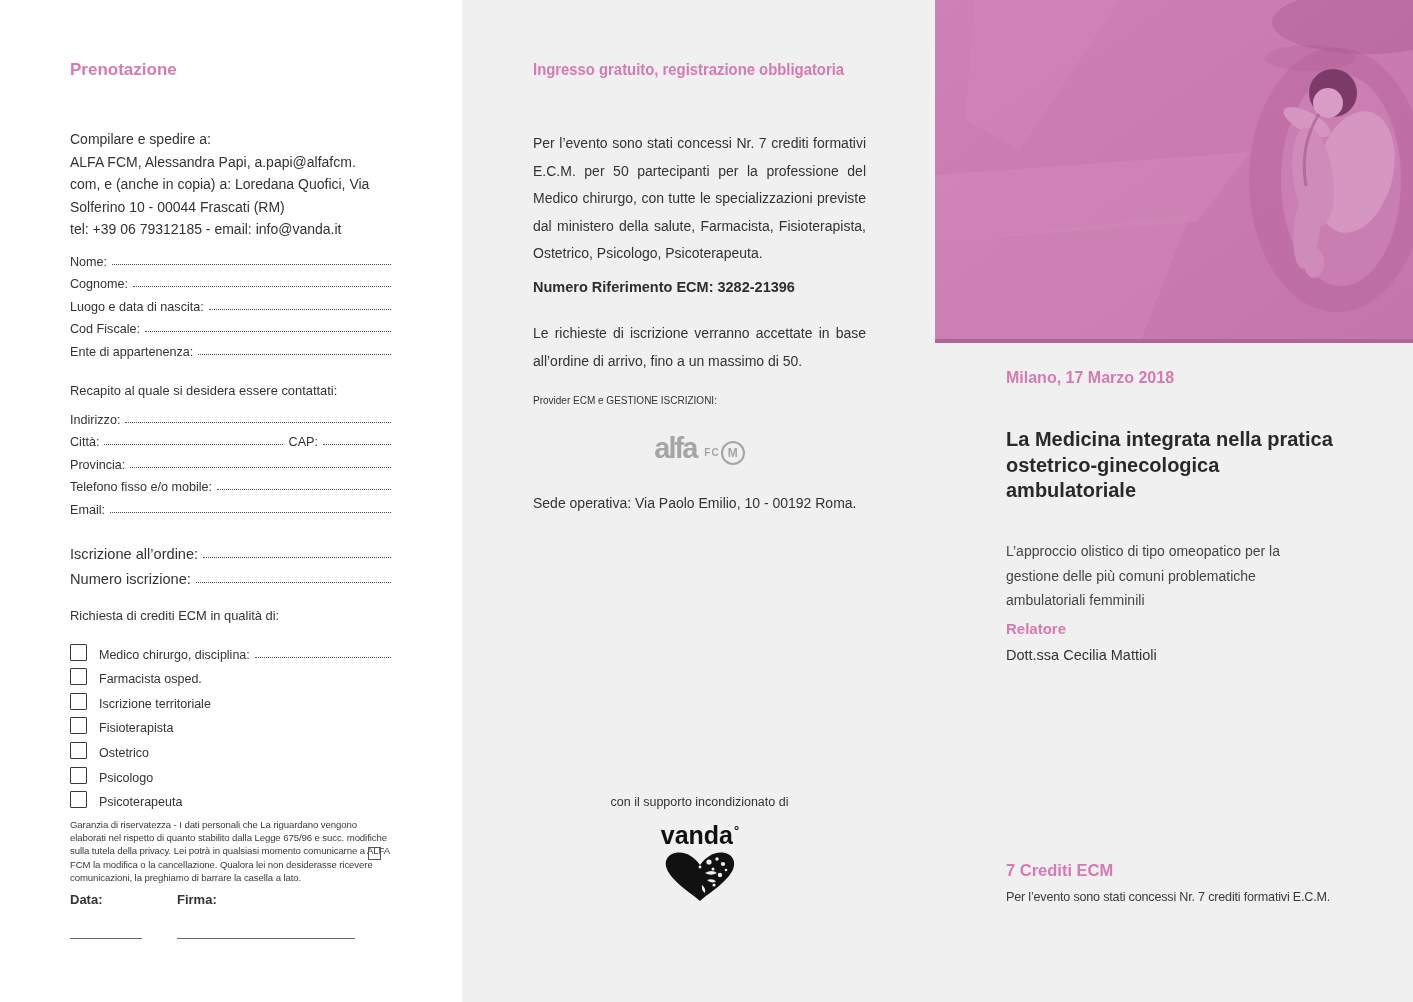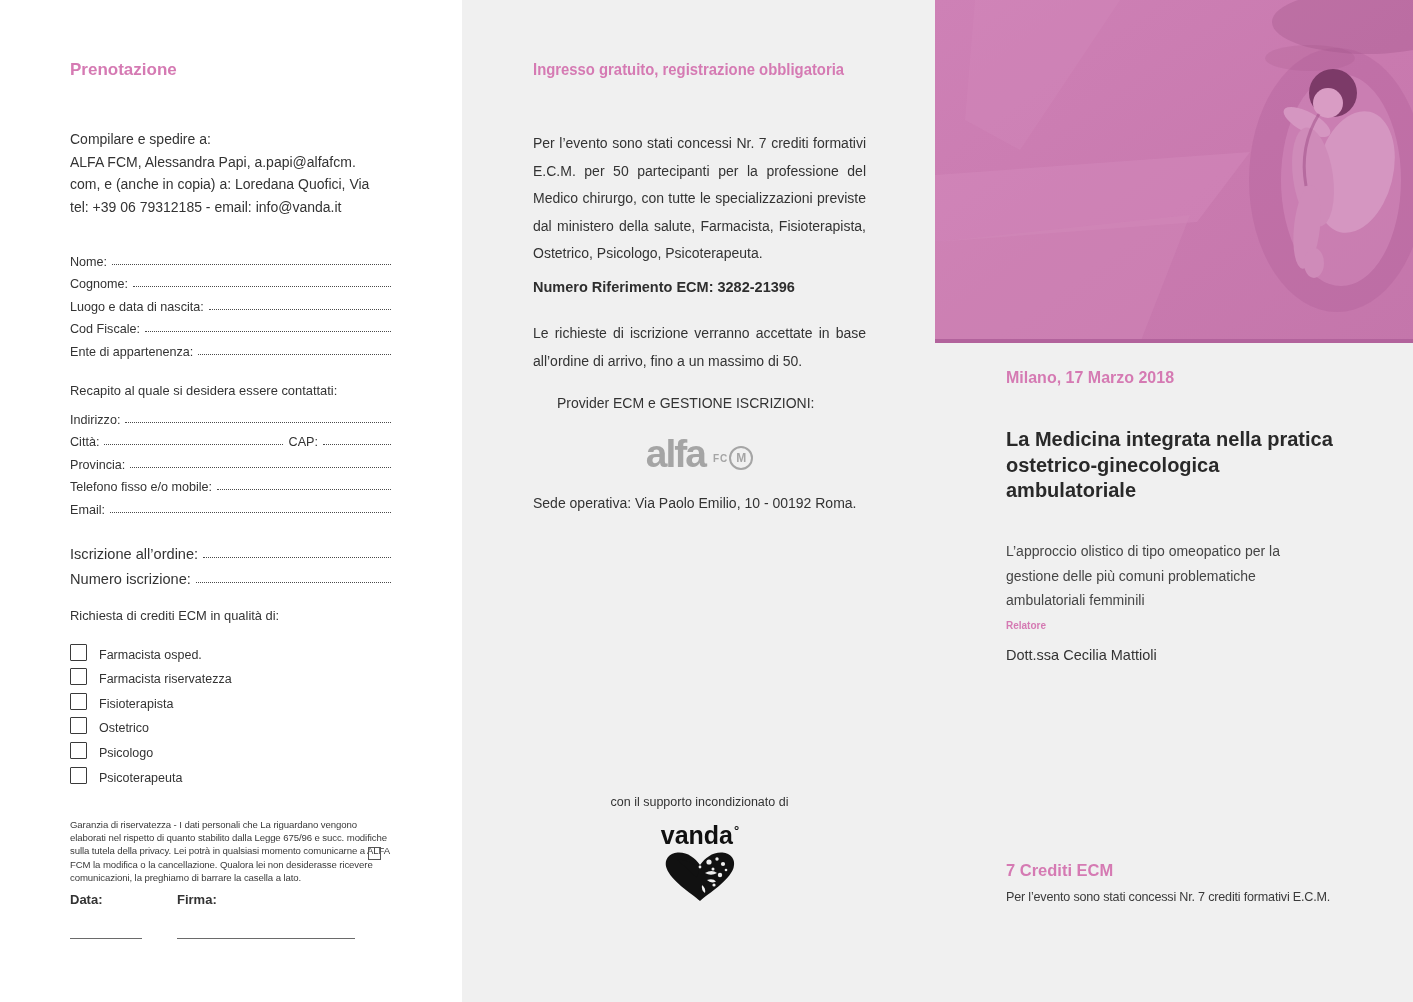--- a/index.html
+++ b/index.html
@@ -35,58 +35,59 @@
   .line-firma{left:107px;top:938px;width:178px;}
 
   
   .mp{position:absolute;left:533px;top:0;width:333px;height:1002px;}
   .mp-h{position:absolute;top:60px;font-size:16.5px;white-space:nowrap;
         transform:scaleX(0.9);transform-origin:left top;}
   .mpar{position:absolute;width:333px;font-size:14px;line-height:27.5px;text-align:justify;color:#333;}
   .mp-p1{top:130px;}
   .mp-ref{position:absolute;top:279px;font-size:14.5px;font-weight:700;color:#2e2e2e;white-space:nowrap;}
   .mp-p2{top:320px;}
-  .mp-prov{position:absolute;top:395px;font-size:14px;color:#333;white-space:nowrap;margin-left:24px;}
+  .mp-prov{position:absolute;top:395px;font-size:10px;color:#333;white-space:nowrap;}
   .alfa-logo{position:absolute;top:432px;width:333px;text-align:center;color:#a5a5a5;}
-  .alfa-word{font-size:39px;font-weight:700;letter-spacing:-2px;vertical-align:middle;}
+  .alfa-word{font-size:29px;font-weight:700;letter-spacing:-2px;vertical-align:middle;}
   .fcm-wrap{display:inline-flex;align-items:center;margin-left:8px;vertical-align:middle;transform:translateY(4px);}
   .fcm-fc{font-size:10px;font-weight:600;letter-spacing:1px;}
   .fcm-m{display:inline-flex;align-items:center;justify-content:center;width:20px;height:20px;
          border:2px solid #a5a5a5;border-radius:50%;font-size:12px;font-weight:600;margin-left:1px;}
   .sede{position:absolute;top:492px;width:333px;font-size:14px;line-height:23px;color:#333;white-space:nowrap;}
   .support{position:absolute;top:795px;width:333px;text-align:center;font-size:12.5px;color:#333;}
   .vanda{position:absolute;top:821px;width:333px;text-align:center;color:#101010;}
   .vanda-word{font-size:25px;font-weight:700;letter-spacing:0px;position:relative;display:inline-block;}
   .vanda-reg{font-size:13px;position:relative;top:-9px;left:1px;}
   .vanda-heart{display:block;margin:1px auto 0 auto;}
 
   
   .cover{position:absolute;left:935px;top:0;width:478px;height:343px;display:block;}
   .rp{position:absolute;left:1006px;top:0;width:360px;}
   .rp-date{position:absolute;top:369px;font-size:16px;white-space:nowrap;}
   .rp-title{position:absolute;top:427px;width:332px;font-size:20px;line-height:25.5px;font-weight:700;color:#292929;}
   .rp-sub{position:absolute;top:539px;width:302px;font-size:14px;line-height:24.5px;color:#454545;}
-  .rp-rel{position:absolute;top:620px;font-size:10px;}
+  .rp-rel{position:absolute;top:620px;font-size:15px;}
   .rp-name{position:absolute;top:647px;font-size:14.5px;color:#333;}
   .rp-cred{position:absolute;top:861px;font-size:16.5px;white-space:nowrap;}
   .rp-credtext{position:absolute;top:890px;font-size:12.6px;letter-spacing:-0.2px;color:#3a3a3a;white-space:nowrap;}
 </style>
 </head>
 <body>
 
 <div class="page">
   <div class="gray-bg"></div>
 
   <div class="lp">
     <div class="lp-h pink">Prenotazione</div>
 
     <div class="addr">
       <div>Compilare e spedire a:</div>
       <div>ALFA FCM, Alessandra Papi, a.papi@alfafcm.</div>
       <div>com, e (anche in copia) a: Loredana Quofici, Via</div>
+      <div>Solferino 10 - 00044 Frascati (RM)</div>
       <div>tel: +39 06 79312185 - email: info@vanda.it</div>
     </div>
 
     <div class="grp1">
       <div class="frow">
         <span class="lbl">Nome:</span>
         <span class="dots"></span>
       </div>
       <div class="frow">
         <span class="lbl">Cognome:</span>
@@ -142,25 +143,30 @@
         <span class="lbl">Numero iscrizione:</span>
         <span class="dots"></span>
       </div>
     </div>
 
     <div class="sec-h" style="top:608px;">Richiesta di crediti ECM in qualità di:</div>
 
     <div class="cblist">
       <div class="cbrow">
         <span class="cb"></span>
+        <span class="cbl">Medico chirurgo, disciplina:</span>
+        <span class="dots"></span>
+      </div>
+      <div class="cbrow">
+        <span class="cb"></span>
         <span class="cbl">Farmacista osped.</span>
       </div>
       <div class="cbrow">
         <span class="cb"></span>
-        <span class="cbl">Farmacista riservatezza</span>
+        <span class="cbl">Iscrizione territoriale</span>
       </div>
       <div class="cbrow">
         <span class="cb"></span>
         <span class="cbl">Fisioterapista</span>
       </div>
       <div class="cbrow">
         <span class="cb"></span>
         <span class="cbl">Ostetrico</span>
       </div>
       <div class="cbrow">

